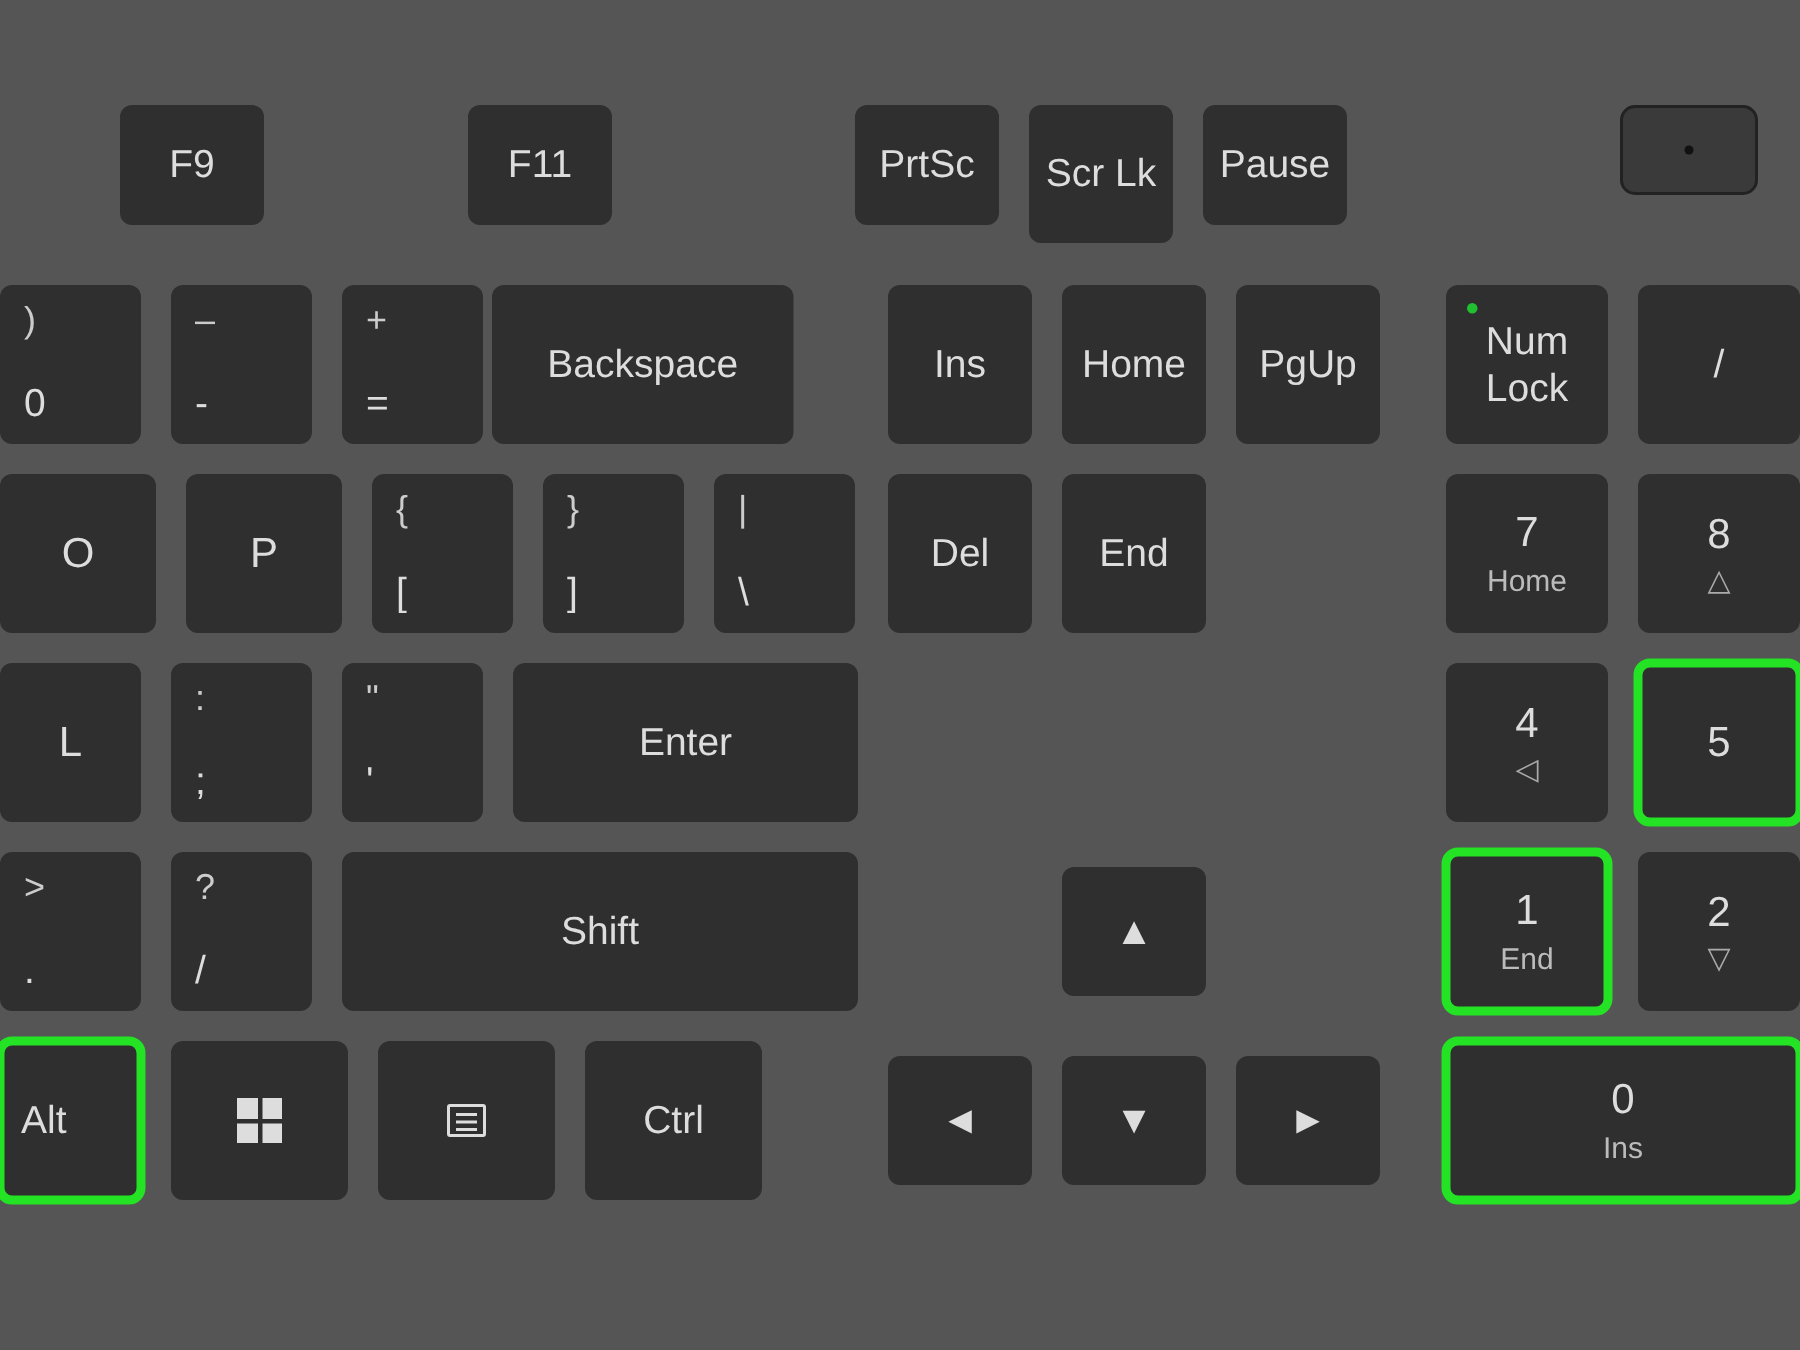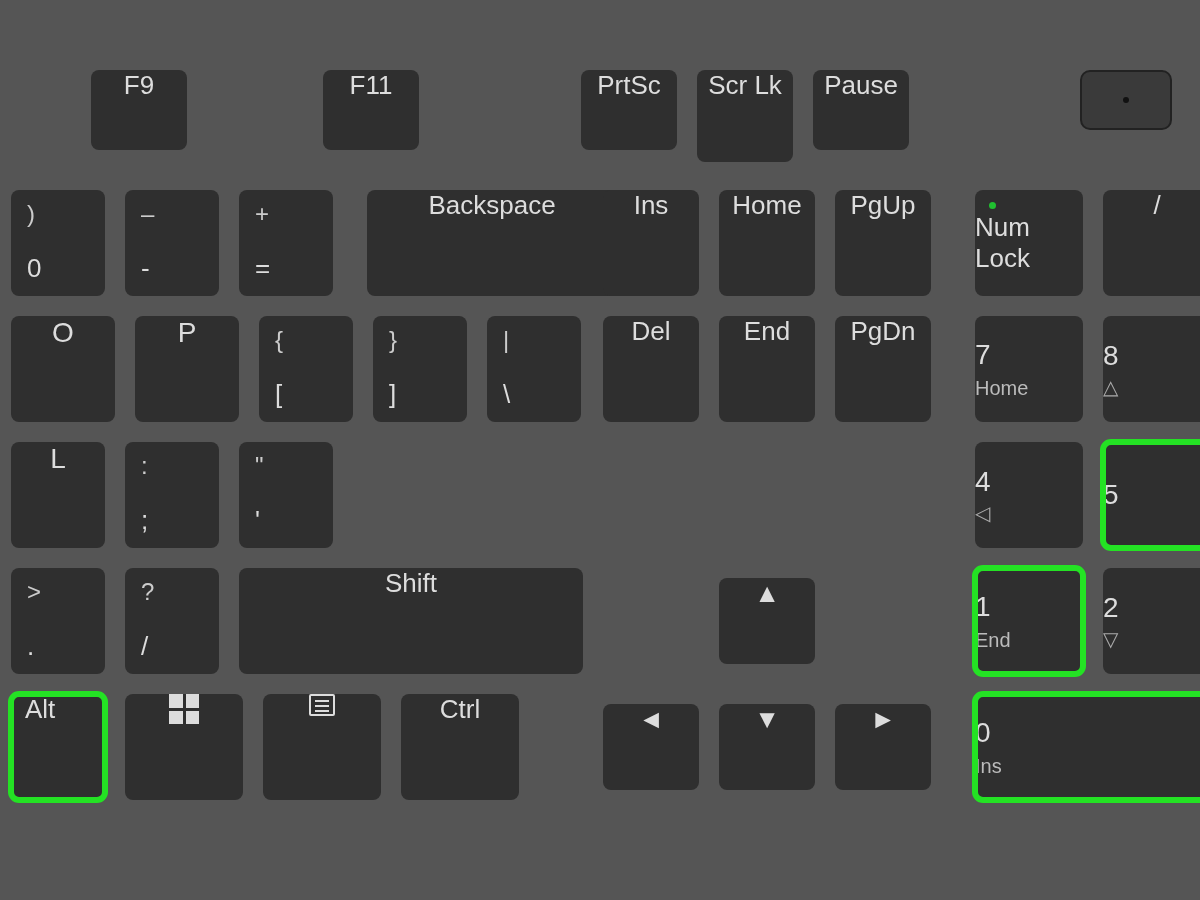--- a/index.html
+++ b/index.html
@@ -7,25 +7,24 @@
   body { font-family: "Segoe UI", Arial, sans-serif; color: #ddd; position: relative; }
 
   .keyboard { position: absolute; top: 0; left: 0; width: 1200px; height: 900px; }
   .key {
     position: absolute;
     background: #2f2f2f;
     border-radius: 8px;
     color: #ddd;
     font-size: 26px;
     display: flex;
-    align-items: flex-start;
+    align-items: center;
     justify-content: center;
     text-align: center;
     line-height: 1.2;
-    margin-left: 11px;
   }
   .key.hl { outline: 6px solid #24e224; outline-offset: -3px; }
   .key .top { position: absolute; top: 10px; left: 16px; font-size: 24px; color: #ccc; }
   .key .bot { position: absolute; bottom: 12px; left: 16px; font-size: 26px; }
   .key .main { font-size: 28px; }
   .key .sub { font-size: 20px; color: #bbb; margin-top: 4px; display: block; }
   .key .arrow { font-size: 20px; color: #aaa; margin-top: 2px; display: block; }
   .key.two { flex-direction: column; }
 
   .power {
@@ -79,21 +78,21 @@
     <span class="bot">0</span>
   </div>
   <div class="key" style="left:114px;top:190px;width:94px;height:106px">
     <span class="top">–</span>
     <span class="bot">-</span>
   </div>
   <div class="key" style="left:228px;top:190px;width:94px;height:106px">
     <span class="top">+</span>
     <span class="bot">=</span>
   </div>
-  <div class="key" style="left:356px;top:190px;width:250px;height:106px">
+  <div class="key" style="left:328px;top:190px;width:201px;height:106px">
       <span>Backspace</span>
     </div>
   <div class="key" style="left:592px;top:190px;width:96px;height:106px">
       <span>Ins</span>
     </div>
   <div class="key" style="left:708px;top:190px;width:96px;height:106px">
       <span>Home</span>
     </div>
   <div class="key" style="left:824px;top:190px;width:96px;height:106px">
       <span>PgUp</span>
@@ -124,43 +123,43 @@
   <div class="key" style="left:476px;top:316px;width:94px;height:106px">
     <span class="top">|</span>
     <span class="bot">\</span>
   </div>
   <div class="key" style="left:592px;top:316px;width:96px;height:106px">
       <span>Del</span>
     </div>
   <div class="key" style="left:708px;top:316px;width:96px;height:106px">
       <span>End</span>
     </div>
-  <div class="key" style="left:824px;top:316px;width:96px;height:106px">
-      <span>PgDn</span>
-    </div>
   <div class="key two" style="left:964px;top:316px;width:108px;height:106px">
     <span class="main">7</span>
     <span class="sub">Home</span>
   </div>
   <div class="key two" style="left:1092px;top:316px;width:108px;height:106px">
     <span class="main">8</span>
     <span class="arrow">△</span>
   </div>
 
   <div class="key" style="left:0;   top:442px;width:94px;height:106px">
       <span class="main">L</span>
     </div>
   <div class="key" style="left:114px;top:442px;width:94px;height:106px">
     <span class="top">:</span>
     <span class="bot">;</span>
   </div>
   <div class="key" style="left:228px;top:442px;width:94px;height:106px">
     <span class="top">"</span>
     <span class="bot">'</span>
   </div>
+  <div class="key" style="left:342px;top:442px;width:230px;height:106px">
+      <span>Enter</span>
+    </div>
   <div class="key two" style="left:964px;top:442px;width:108px;height:106px">
     <span class="main">4</span>
     <span class="arrow">◁</span>
   </div>
   <div class="key two hl" style="left:1092px;top:442px;width:108px;height:106px">
     <span class="main">5</span>
   </div>
 
   <div class="key" style="left:0;   top:568px;width:94px;height:106px">
     <span class="top">&gt;</span>

